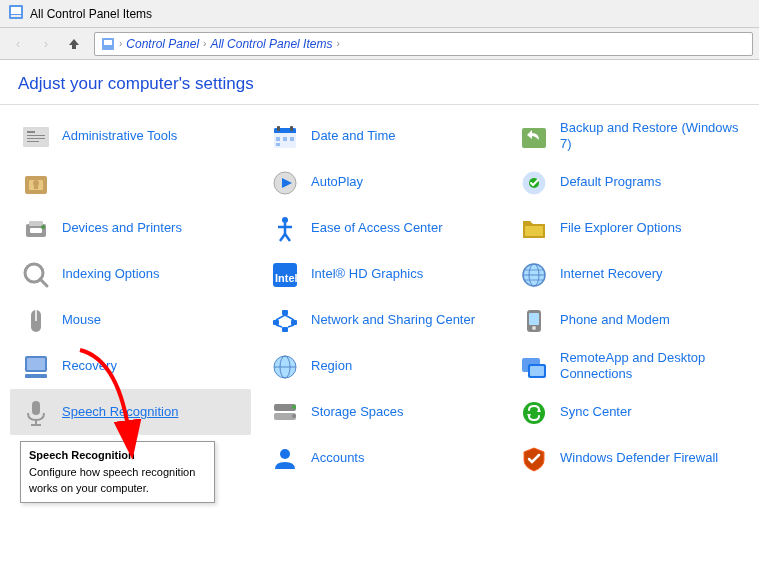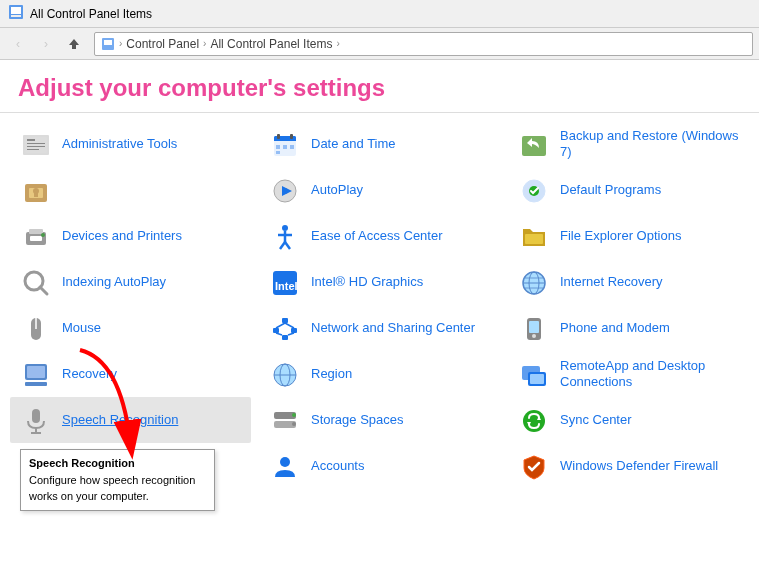--- a/index.html
+++ b/index.html
@@ -74,32 +74,33 @@
       padding: 0 6px;
       font-size: 12px;
       color: #000;
       gap: 4px;
     }
     .address-separator {
       color: #888;
       font-size: 10px;
     }
     .address-link {
-      color: #404040;
+      color: #1d4ed8;
       cursor: pointer;
+      font-style: italic;
     }
     
     .main-header {
       padding: 14px 18px 10px 18px;
       border-bottom: 1px solid #ddd;
     }
     .main-header h1 {
-      font-size: 24px;
-      font-weight: 700;
-      color: #ec4899;
+      font-size: 17px;
+      font-weight: 400;
+      color: #1d4ed8;
     }
     .content-area {
       display: flex;
       flex-direction: column;
       padding: 8px 10px;
       height: calc(566px - 28px - 32px - 50px);
       overflow-y: auto;
     }
     .items-grid {
       display: grid;
@@ -235,21 +236,21 @@
         <span class="item-label">Devices and Printers</span>
       </div>
 
       <div class="item">
         <div class="item-icon">
           <svg width="30" height="30" viewBox="0 0 30 30">
               <circle cx="13" cy="13" r="9" fill="none" stroke="#999" stroke-width="3"></circle>
               <line x1="19" y1="19" x2="26" y2="26" stroke="#999" stroke-width="3" stroke-linecap="round"></line>
             </svg>
         </div>
-        <span class="item-label">Indexing AutoPlay</span>
+        <span class="item-label">Indexing Options</span>
       </div>
 
       <div class="item">
         <div class="item-icon">
           <svg width="30" height="30" viewBox="0 0 30 30">
               <rect x="10" y="4" width="10" height="22" rx="5" fill="#999"></rect>
               <line x1="15" y1="4" x2="15" y2="15" stroke="#fff" stroke-width="1.5"></line>
             </svg>
         </div>
         <span class="item-label">Mouse</span>

